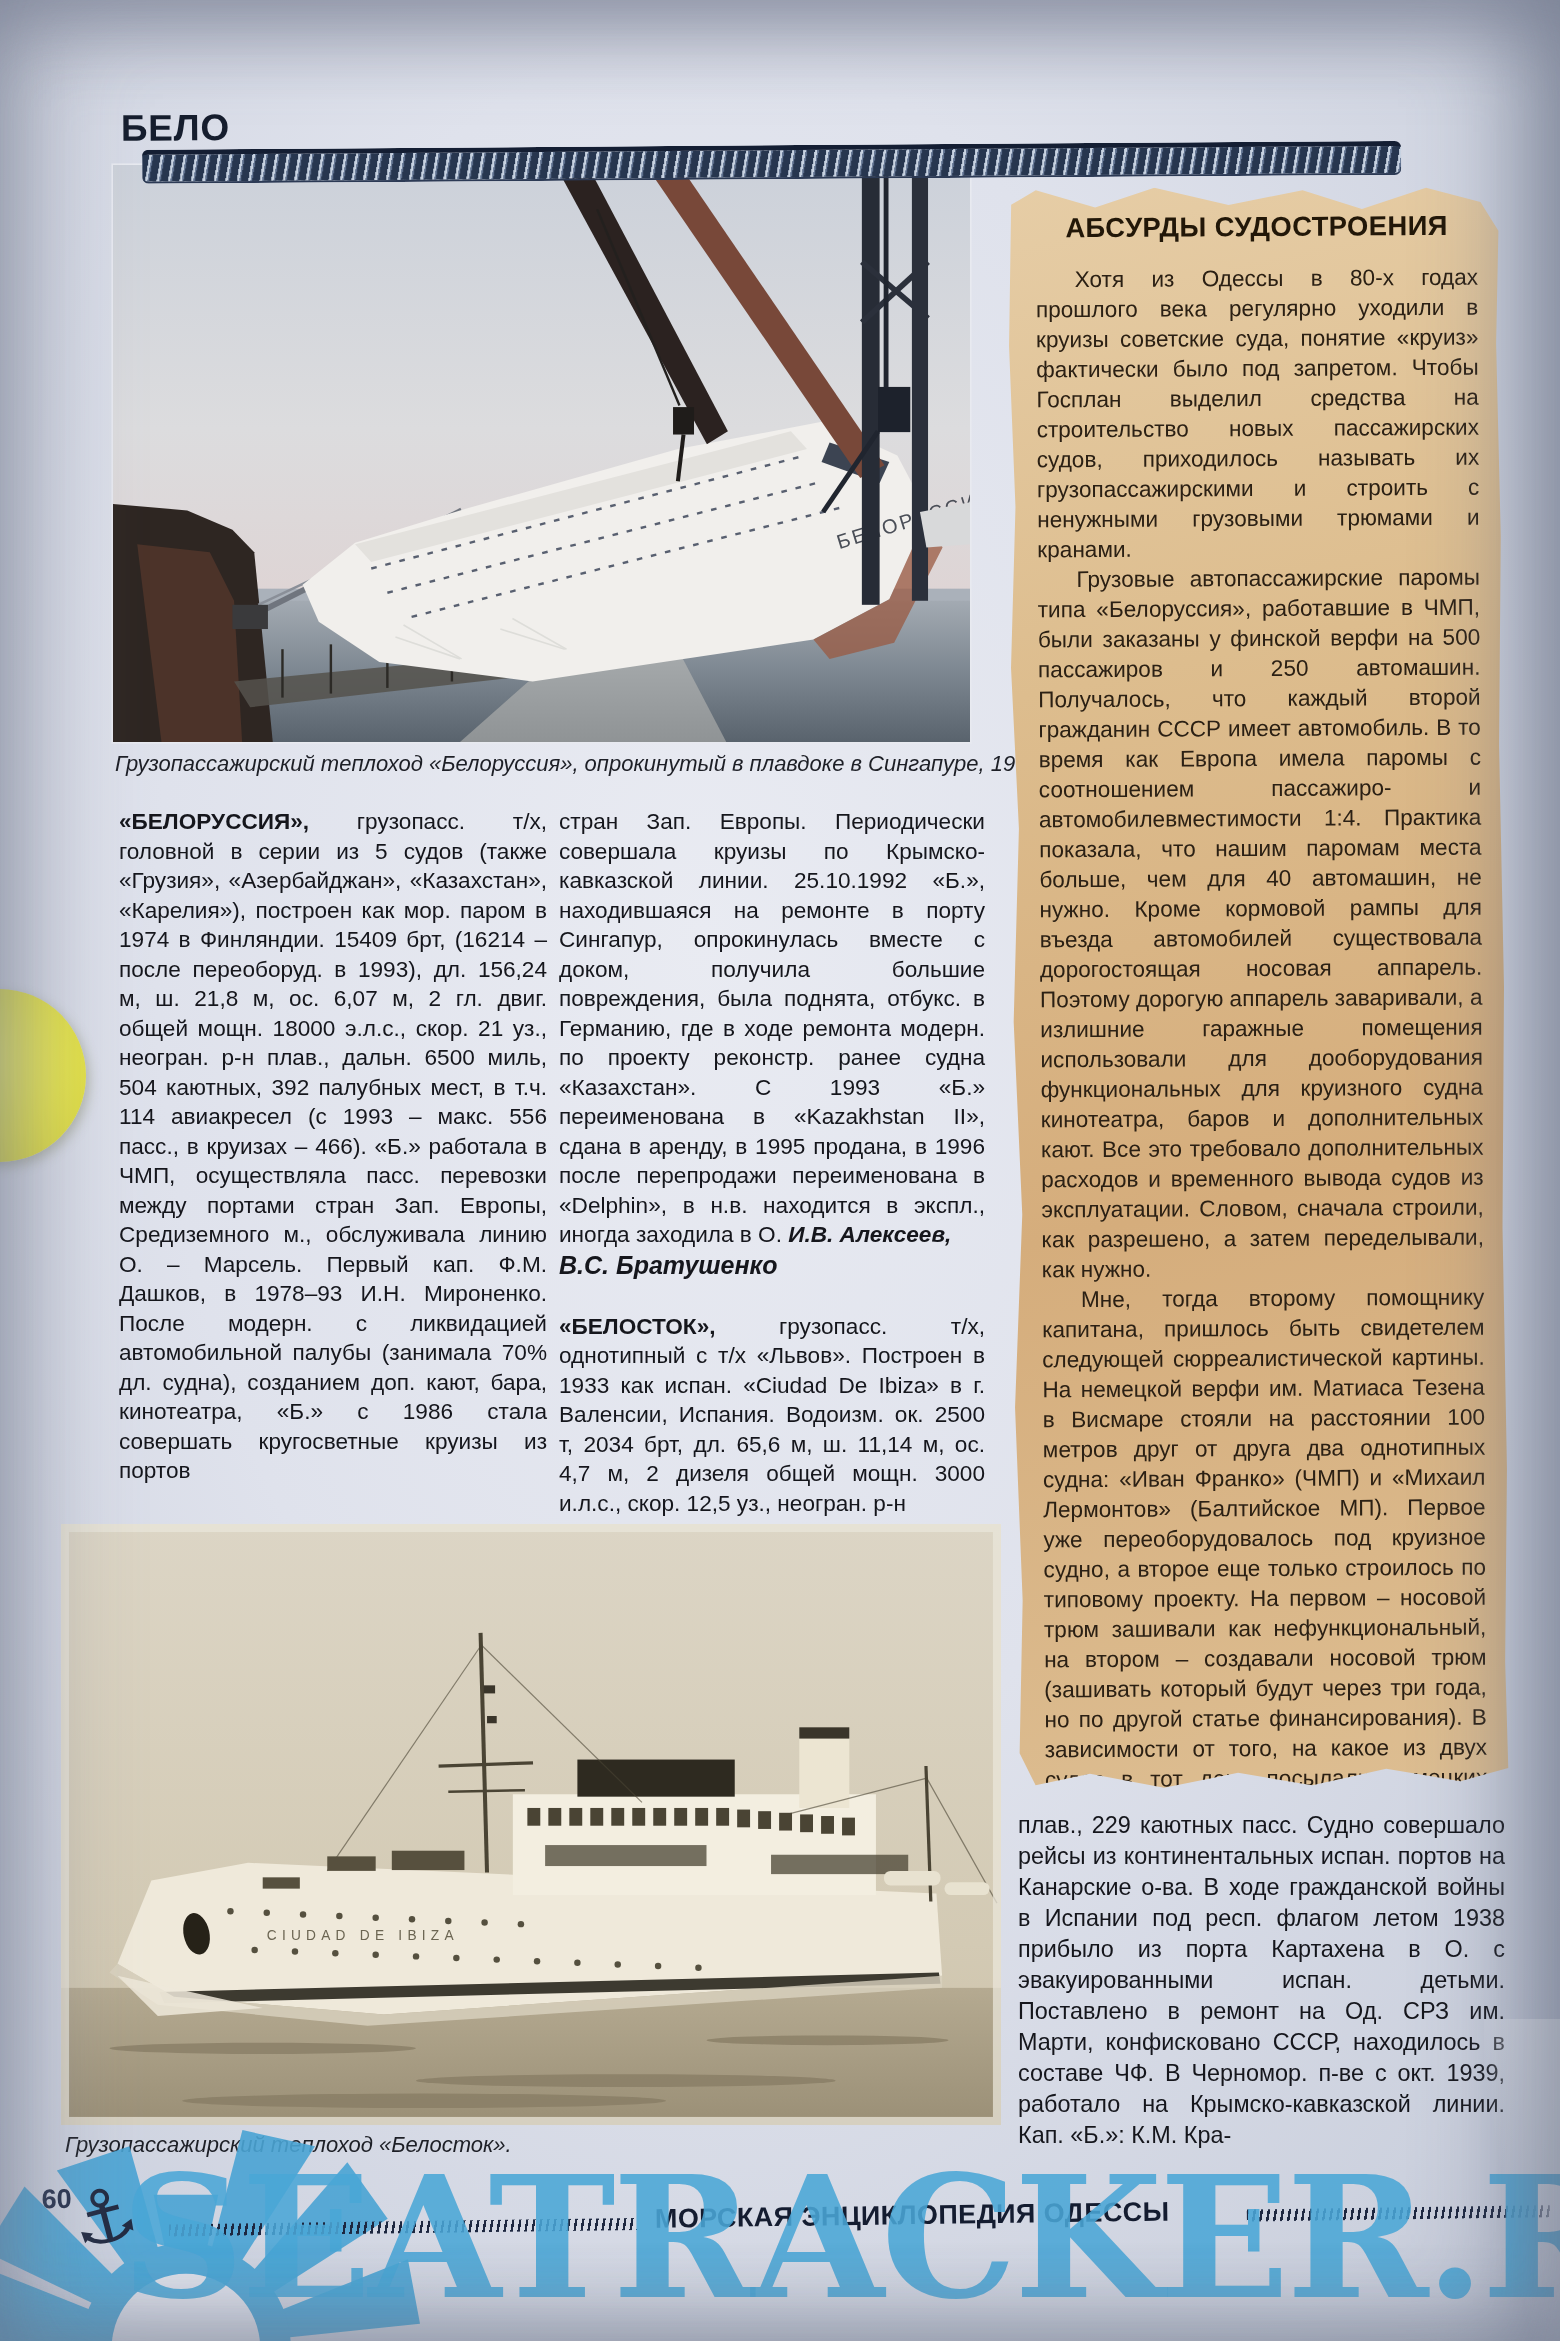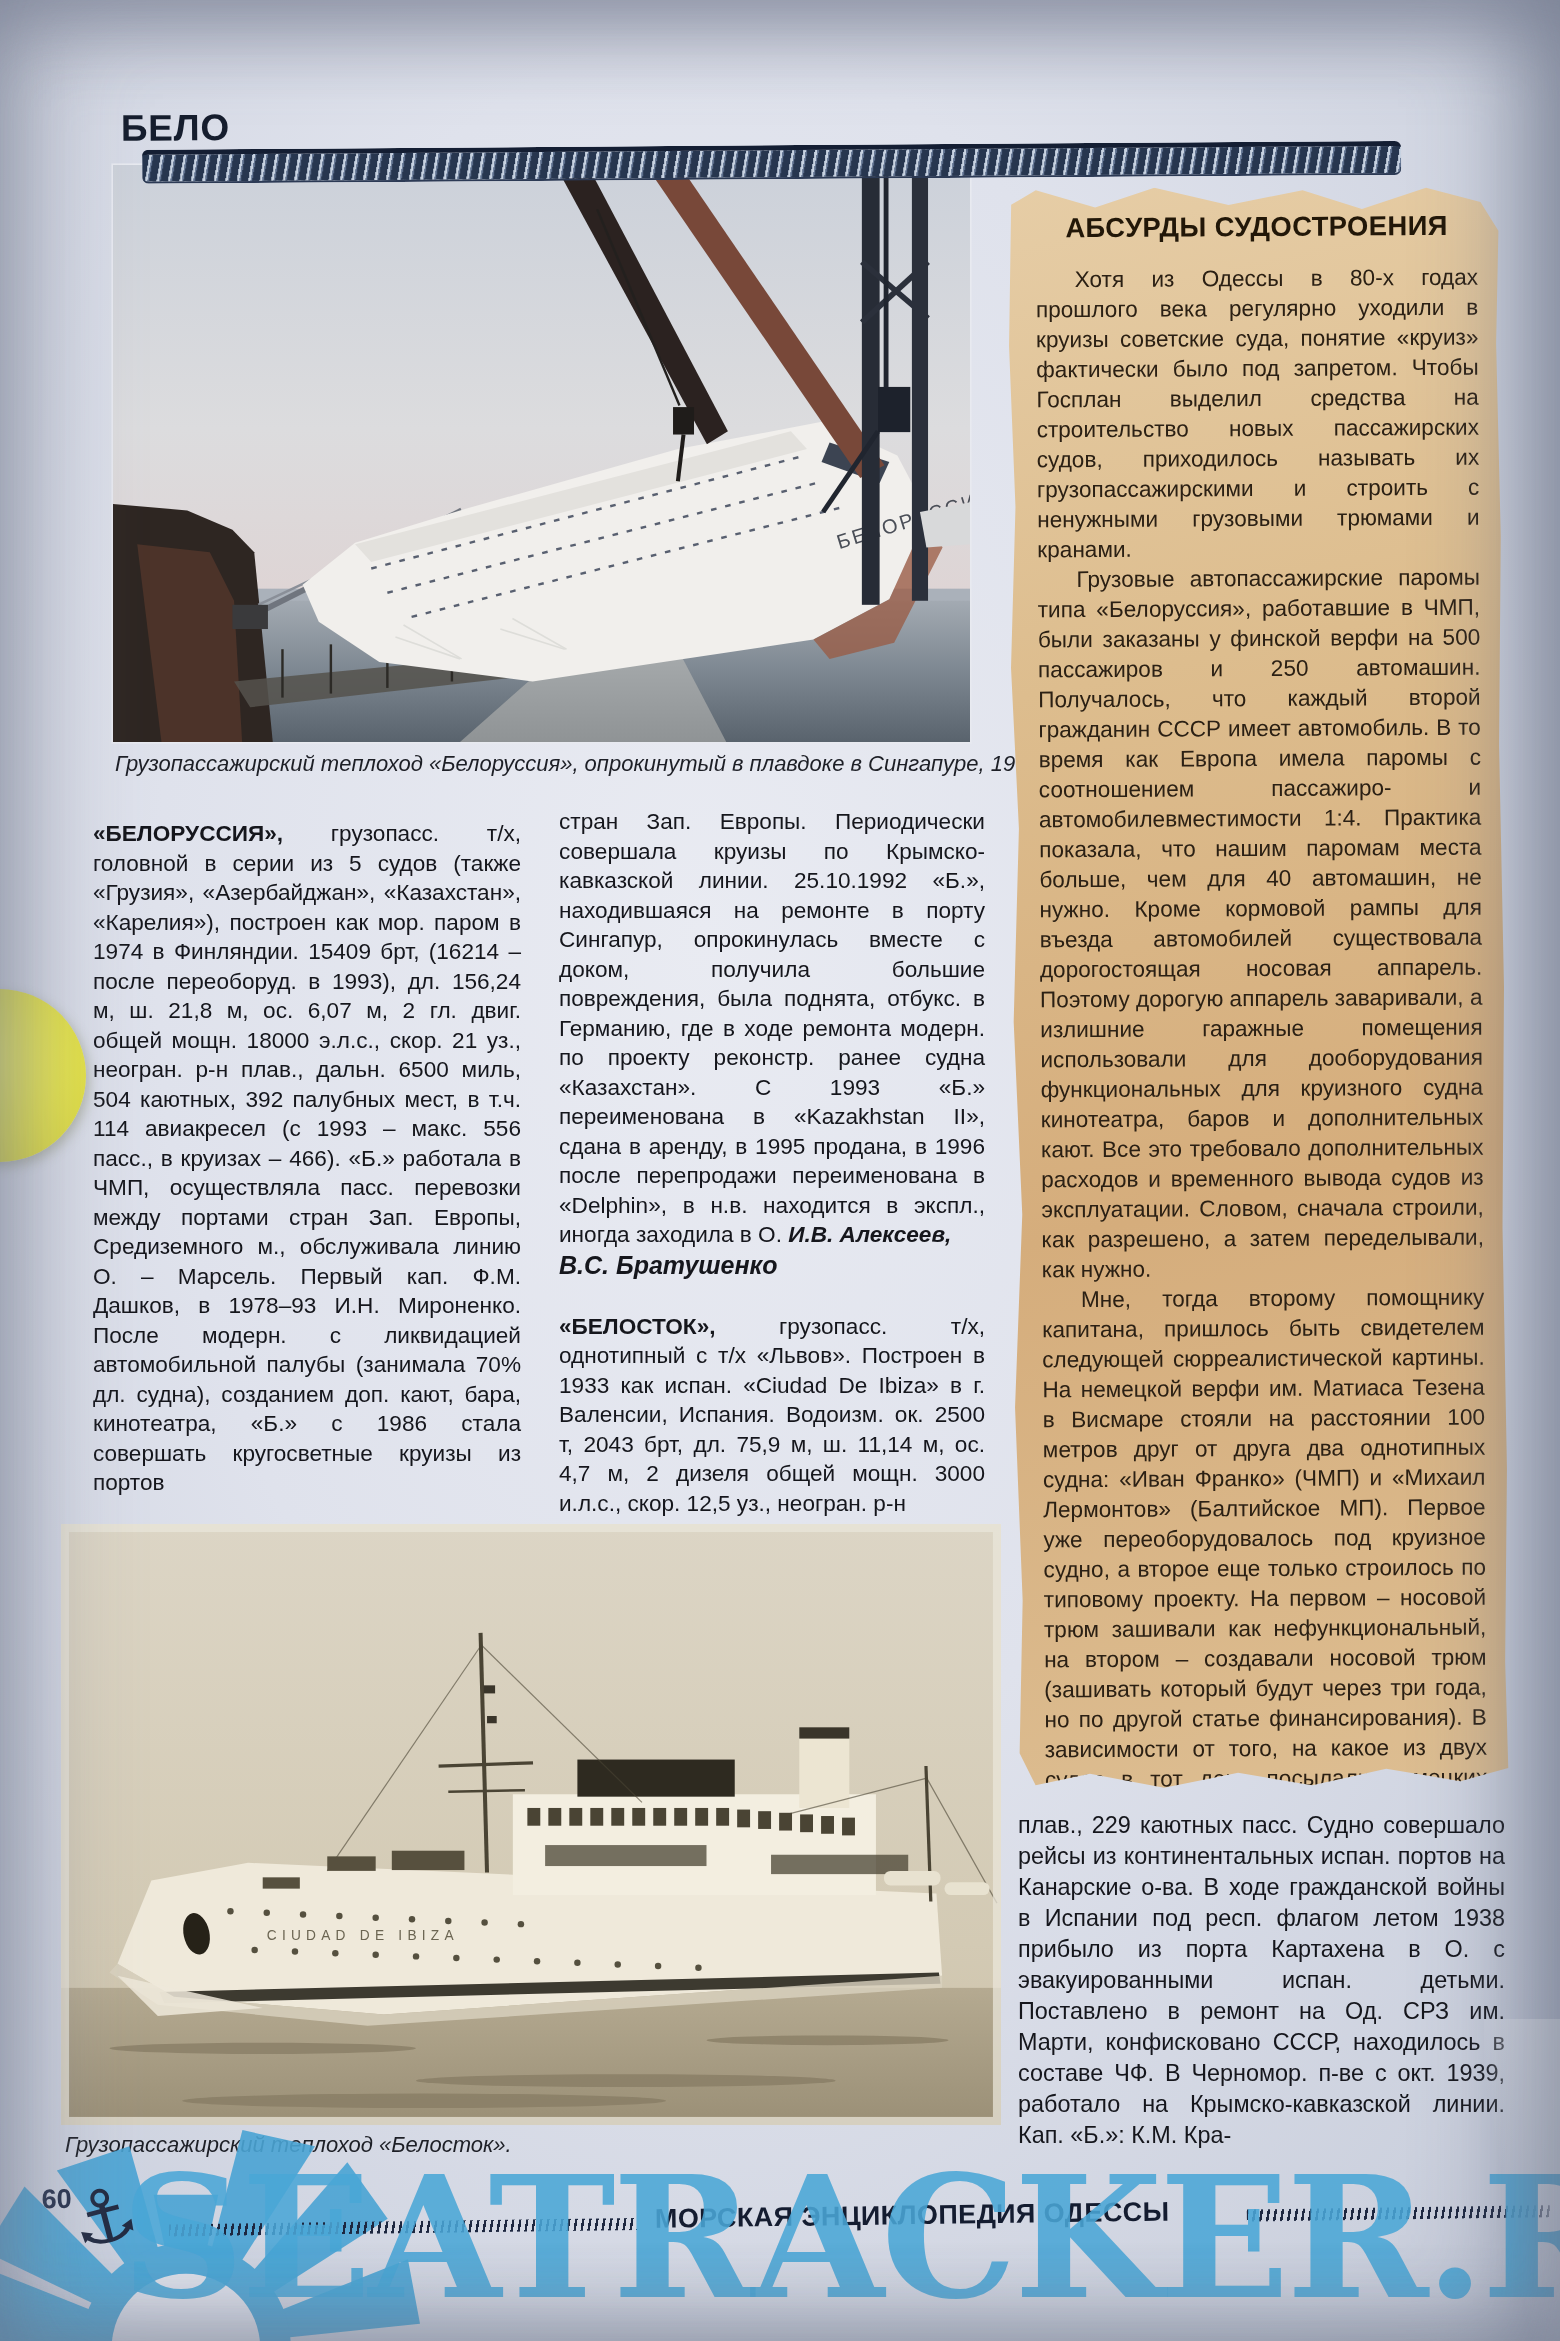--- a/index.html
+++ b/index.html
@@ -25,21 +25,21 @@
     border-top:5.6px solid #141e33; border-bottom:2.4px solid #2c3a55;
     background:repeating-linear-gradient(100deg,#27364f 0 7.3px,#c7d2e1 7.3px 9.7px,#5d6f8d 9.7px 11.3px);}
   
   .photo1{position:absolute; left:113px; top:165px; width:857px; height:577px; z-index:1; box-shadow:0 0 0 1.6px #e8eaf0;}
   .photo2{position:absolute; left:61px; top:1524px; width:940px; height:601px; z-index:1;}
   .caption{position:absolute; font-style:italic; font-size:22px; color:#1d1f26; z-index:2; white-space:nowrap;}
   .cap1{left:115px; top:751px;}
   .cap2{left:65px; top:2132px;}
   
   .col{position:absolute; z-index:2; font-size:22.6px; line-height:29.5px; text-align:justify; color:#15161c;}
-  .col1{left:93px; top:807px; width:428px; height:714px;margin-top:12px;}
+  .col1{left:119px; top:807px; width:428px; height:714px;}
   .col2{left:559px; top:807px; width:426px; height:714px;}
   .colR{left:1018px; top:1810px; width:487px; font-size:23.4px; line-height:31px; z-index:2; text-align:justify; color:#15161c; position:absolute;}
   .headword{font-weight:bold;}
   .authors-inline{font-weight:bold; font-style:italic;}
   .authors-line{font-weight:bold; font-style:italic; font-size:25px; margin-top:1.6px;}
   .art2{margin-top:31px;}
   
   .clip{
     position:absolute; left:1011px; top:184px; width:494px; height:1608px; z-index:2;
     transform:rotate(-.35deg);
@@ -159,21 +159,21 @@
     <span>грузопасс. т/х, головной в серии из 5 судов (также «Грузия», «Азербайджан», «Казахстан», «Карелия»), построен как мор. паром в 1974 в Финляндии. 15409 брт, (16214 – после переоборуд. в 1993), дл. 156,24 м, ш. 21,8 м, ос. 6,07 м, 2 гл. двиг. общей мощн. 18000 э.л.с., скор. 21 уз., неогран. р-н плав., дальн. 6500 миль, 504 каютных, 392 палубных мест, в т.ч. 114 авиакресел (с 1993 – макс. 556 пасс., в круизах – 466). «Б.» работала в ЧМП, осуществляла пасс. перевозки между портами стран Зап. Европы, Средиземного м., обслуживала линию О. – Марсель. Первый кап. Ф.М. Дашков, в 1978–93 И.Н. Мироненко. После модерн. с ликвидацией автомобильной палубы (занимала 70% дл. судна), созданием доп. кают, бара, кинотеатра, «Б.» с 1986 стала совершать кругосветные круизы из портов</span>
   </div>
   <div class="col col2">
     <div style="margin:0;">
       <span>стран Зап. Европы. Периодически совершала круизы по Крымско-кавказской линии. 25.10.1992 «Б.», находившаяся на ремонте в порту Сингапур, опрокинулась вместе с доком, получила большие повреждения, была поднята, отбукс. в Германию, где в ходе ремонта модерн. по проекту реконстр. ранее судна «Казахстан». С 1993 «Б.» переименована в «Kazakhstan II», сдана в аренду, в 1995 продана, в 1996 после перепродажи переименована в «Delphin», в н.в. находится в экспл., иногда заходила в О.</span>
       <span class="authors-inline">И.В. Алексеев,</span>
     </div>
     <div class="authors-line">В.С. Братушенко</div>
     <div class="art2">
       <span class="headword">«БЕЛОСТОК»,</span>
-      <span>грузопасс. т/х, однотипный с т/х «Львов». Построен в 1933 как испан. «Ciudad De Ibiza» в г. Валенсии, Испания. Водоизм. ок. 2500 т, 2043 брт, дл. 75,9 м, ш. 11,14 м, ос. 4,7 м, 2 дизеля общей мощн. 3000 и.л.с., скор. 12,5 уз., неогран. р-н</span>
+      <span>грузопасс. т/х, однотипный с т/х «Львов». Построен в 1933 как испан. «Ciudad De Ibiza» в г. Валенсии, Испания. Водоизм. ок. 2500 т, 2034 брт, дл. 65,6 м, ш. 11,14 м, ос. 4,7 м, 2 дизеля общей мощн. 3000 и.л.с., скор. 12,5 уз., неогран. р-н</span>
     </div>
   </div>
 
   <div class="clip">
     <div class="inner">
       <h2>АБСУРДЫ СУДОСТРОЕНИЯ</h2>
       <p>Хотя из Одессы в 80-х годах прошлого века регулярно уходили в круизы советские суда, понятие «круиз» фактически было под запретом. Чтобы Госплан выделил средства на строительство новых пассажирских судов, приходилось называть их грузопассажирскими и строить с ненужными грузовыми трюмами и кранами.</p>
       <p>Грузовые автопассажирские паромы типа «Белоруссия», работавшие в ЧМП, были заказаны у финской верфи на 500 пассажиров и 250 автомашин. Получалось, что каждый второй гражданин СССР имеет автомобиль. В то время как Европа имела паромы с соотношением пассажиро- и автомобилевместимости 1:4. Практика показала, что нашим паромам места больше, чем для 40 автомашин, не нужно. Кроме кормовой рампы для въезда автомобилей существовала дорогостоящая носовая аппарель. Поэтому дорогую аппарель заваривали, а излишние гаражные помещения использовали для дооборудования функциональных для круизного судна кинотеатра, баров и дополнительных кают. Все это требовало дополнительных расходов и временного вывода судов из эксплуатации. Словом, сначала строили, как разрешено, а затем переделывали, как нужно.</p>
       <p>Мне, тогда второму помощнику капитана, пришлось быть свидетелем следующей сюрреалистической картины. На немецкой верфи им. Матиаса Тезена в Висмаре стояли на расстоянии 100 метров друг от друга два однотипных судна: «Иван Франко» (ЧМП) и «Михаил Лермонтов» (Балтийское МП). Первое уже переоборудовалось под круизное судно, а второе еще только строилось по типовому проекту. На первом – носовой трюм зашивали как нефункциональный, на втором – создавали носовой трюм (зашивать который будут через три года, но по другой статье финансирования). В зависимости от того, на какое из двух судов в тот день посылали немецких рабочих, они либо крушили объект как ненужный, либо создавали его по проекту. Что они при этом думали о советских заказчиках, можно только догадываться.</p>
       <div class="sig">Георгий Пилипенко</div>

